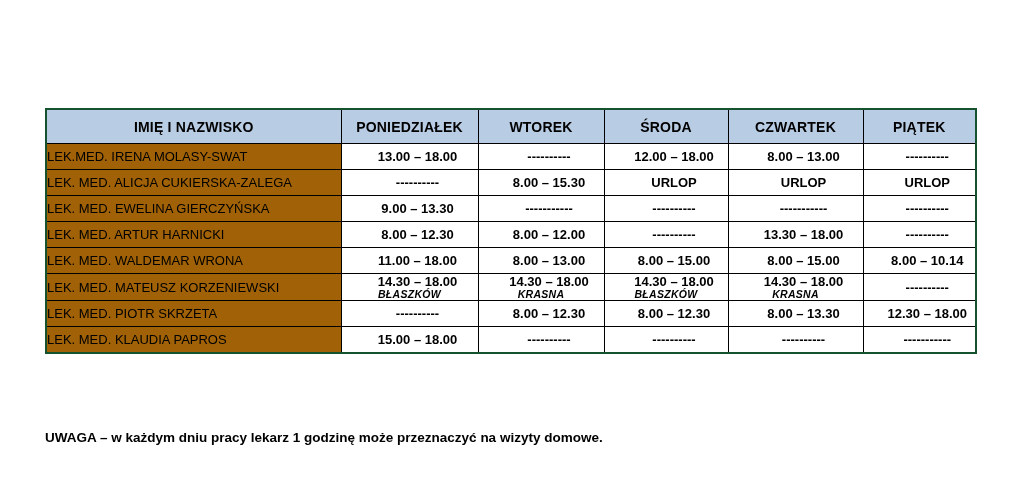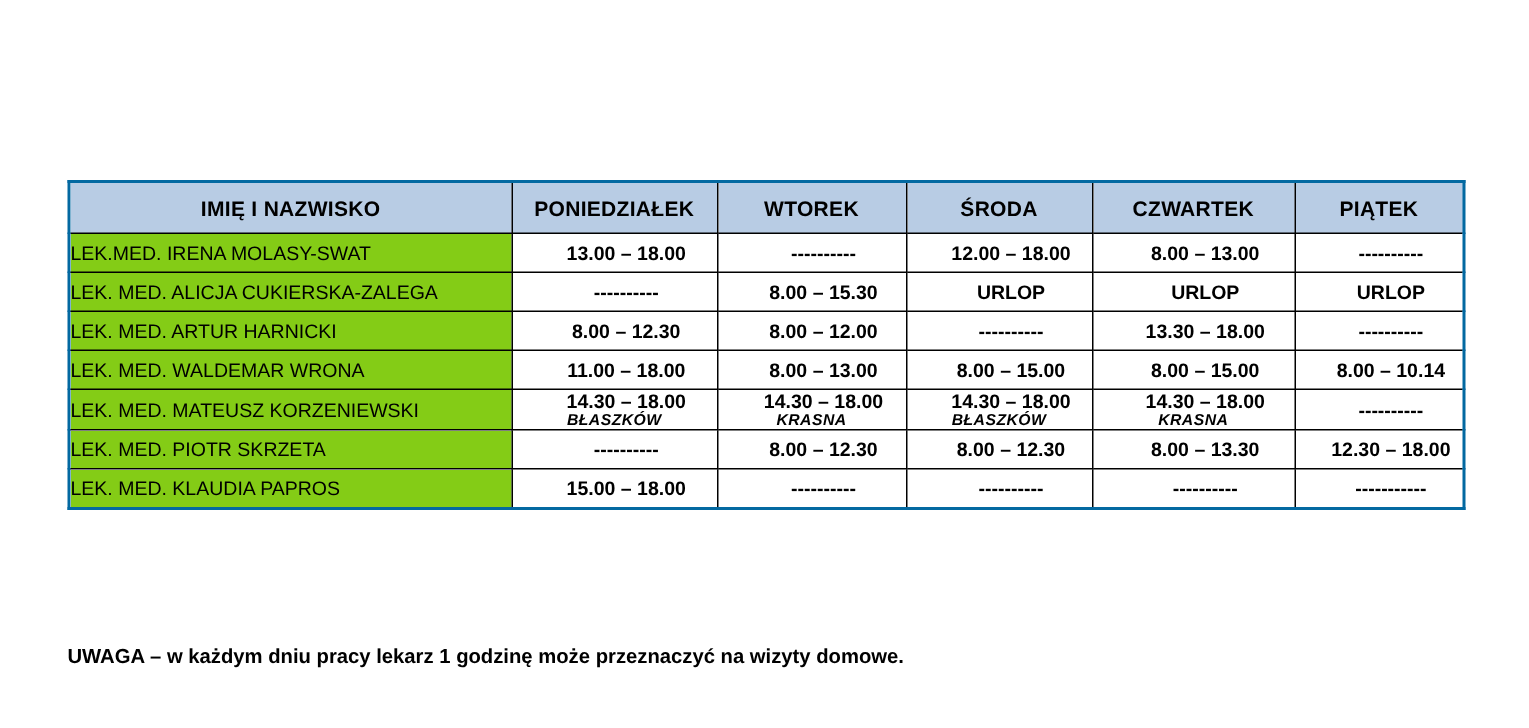--- a/index.html
+++ b/index.html
@@ -28,39 +28,38 @@
     letter-spacing: 0.3px;
     white-space: nowrap;
   }
   table.schedule {
     position: absolute;
     top: 108px;
     left: 45px;
     width: 930px;
     border-collapse: collapse;
     table-layout: fixed;
-    border: 2px solid #0369a1;
-    margin-top: 12px;
+    border: 2px solid #14532d;
   }
   table.schedule th,
   table.schedule td {
     border: 1px solid #000000;
     padding: 0;
     overflow: hidden;
   }
   table.schedule thead th {
     background: #b8cce4;
     font-size: 14px;
     font-weight: bold;
     text-align: center;
     height: 33px;
     letter-spacing: 0.2px;
   }
   td.name-cell {
-    background: #84cc16;
+    background: #a16207;
     font-size: 13px;
     font-weight: normal;
     text-align: left;
     padding-left: 7px;
     height: 25px;
     white-space: nowrap;
   }
   td.time-cell {
     text-align: center;
     vertical-align: middle;
@@ -147,20 +146,38 @@
             <div class="time">URLOP</div>
           </td>
           <td class="time-cell">
             <div class="time">URLOP</div>
           </td>
           <td class="time-cell">
             <div class="time">URLOP</div>
           </td>
         </tr>
         <tr>
+          <td class="name-cell">LEK. MED. EWELINA GIERCZYŃSKA</td>
+          <td class="time-cell">
+            <div class="time">9.00 – 13.30</div>
+          </td>
+          <td class="time-cell">
+            <div class="time">-----------</div>
+          </td>
+          <td class="time-cell">
+            <div class="time">----------</div>
+          </td>
+          <td class="time-cell">
+            <div class="time">-----------</div>
+          </td>
+          <td class="time-cell">
+            <div class="time">----------</div>
+          </td>
+        </tr>
+        <tr>
           <td class="name-cell">LEK. MED. ARTUR HARNICKI</td>
           <td class="time-cell">
             <div class="time">8.00 – 12.30</div>
           </td>
           <td class="time-cell">
             <div class="time">8.00 – 12.00</div>
           </td>
           <td class="time-cell">
             <div class="time">----------</div>
           </td>

